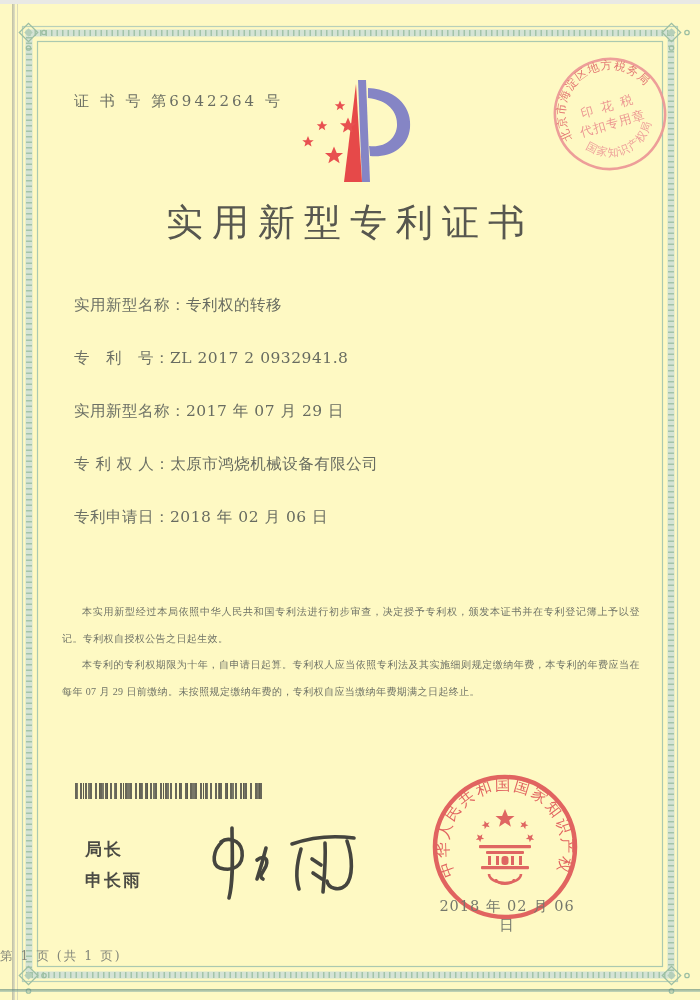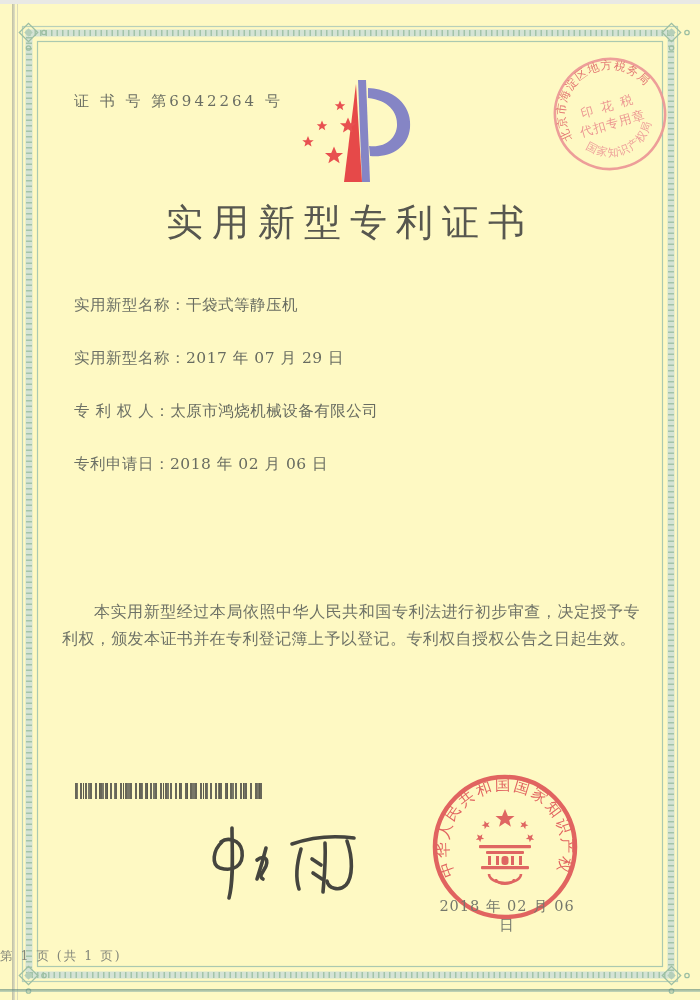--- a/index.html
+++ b/index.html
@@ -17,21 +17,21 @@
   .cert-no{position:absolute;left:74px;top:88px;font-size:15px;letter-spacing:3px;color:#6a6e63;}
   .logo{position:absolute;left:296px;top:72px;}
   .tax-seal{position:absolute;left:550px;top:50px;transform:rotate(-16deg);opacity:.9;}
   .title{position:absolute;left:0;top:194px;width:100%;text-align:center;
     font-size:37px;font-weight:400;letter-spacing:9px;color:#57574f;}
   .fields{position:absolute;left:74px;top:291px;width:560px;}
   .field-row{height:20px;margin-bottom:33px;font-size:15.5px;color:#6d7166;letter-spacing:.5px;white-space:pre;}
   .field-label{color:#6d7166;}
   .field-value{color:#686c61;}
   .paras{position:absolute;left:62px;top:595px;width:578px;
-    font-size:16px;line-height:26.5px;color:#6f7367;text-align:justify;font-family:Liberation Serif, serif;}
+    font-size:10px;line-height:26.5px;color:#6f7367;text-align:justify;font-family:Liberation Serif, serif;}
   .paras p{margin:0;text-indent:2em;letter-spacing:.4px;}
   .barcode{position:absolute;left:75px;top:779px;width:190px;height:16px;opacity:.78;
     background:
       repeating-linear-gradient(90deg,#3f3f3c 0 2px,transparent 2px 5px),
       repeating-linear-gradient(90deg,#2f2f2c 0 1px,transparent 1px 8px),
       repeating-linear-gradient(90deg,#55554f 0 3px,transparent 3px 13px);
   }
   .signer{position:absolute;left:85px;top:830px;
     font-family:"DejaVu Sans","Liberation Sans",sans-serif;
     font-size:17px;font-weight:600;color:#4b4b44;line-height:31px;letter-spacing:2px;}
@@ -100,32 +100,38 @@
     <text font-size="11" letter-spacing="1" fill="#ec9595">
       <textPath href="#taxBotArc" startOffset="6">国家知识产权局</textPath>
     </text>
     <text x="0" y="-4" text-anchor="middle" font-size="12.5" letter-spacing="2" fill="#ea8c8c">印 花 税</text>
     <text x="0" y="14" text-anchor="middle" font-size="12.5" letter-spacing="1" fill="#ea8c8c">代扣专用章</text>
   </svg>
 
   <div class="title">实用新型专利证书</div>
 
   <div class="fields">
-    <div class="field-row"><span class="field-label">实用新型名称：</span><span class="field-value">干袋式等静压机</span></div>
+    <div class="field-row"><span class="field-label">实用新型名称：</span><span class="field-value">专利权的转移</span></div>
+    <div class="field-row"><span class="field-label">专　利　号：</span><span class="field-value">ZL 2017 2 0932941.8</span></div>
     <div class="field-row"><span class="field-label">实用新型名称：</span><span class="field-value">2017 年 07 月 29 日</span></div>
     <div class="field-row"><span class="field-label">专 利 权 人：</span><span class="field-value">太原市鸿烧机械设备有限公司</span></div>
     <div class="field-row"><span class="field-label">专利申请日：</span><span class="field-value">2018 年 02 月 06 日</span></div>
   </div>
 
   <div class="paras">
     <p>本实用新型经过本局依照中华人民共和国专利法进行初步审查，决定授予专利权，颁发本证书并在专利登记簿上予以登记。专利权自授权公告之日起生效。</p>
+    <p>本专利的专利权期限为十年，自申请日起算。专利权人应当依照专利法及其实施细则规定缴纳年费，本专利的年费应当在每年 07 月 29 日前缴纳。未按照规定缴纳年费的，专利权自应当缴纳年费期满之日起终止。</p>
   </div>
 
   <div class="barcode"></div>
 
+  <div class="signer">
+    <div>局长</div>
+    <div>申长雨</div>
+  </div>
 
   <svg class="autograph" width="165" height="82" viewBox="0 0 165 82">
     <g fill="none" stroke="#45453e" stroke-width="3.6" stroke-linecap="round" stroke-linejoin="round">
       <path d="M22,20 C13,28 11,43 20,46 C33,50 44,44 42,29 C40,17 27,15 21,20"></path>
       <path d="M32,6 C32,28 34,58 29,76"></path>
       <path d="M66,26 C63,38 60,48 57,57"></path>
       <path d="M57,38 C63,33 69,36 66,44 C63,51 58,54 63,57"></path>
       <path d="M92,22 C112,15 132,13 154,16"></path>
       <path d="M101,27 C96,44 96,58 99,67"></path>
       <path d="M147,19 C153,36 153,55 146,63 C139,70 128,66 127,59"></path>

